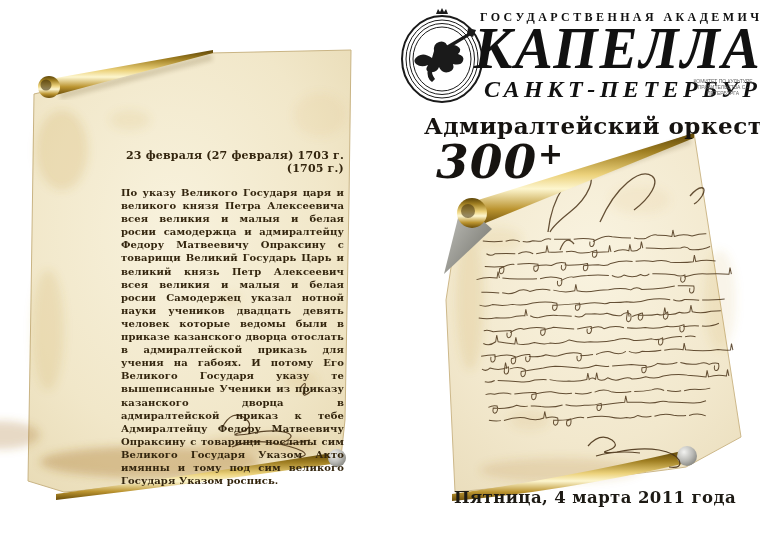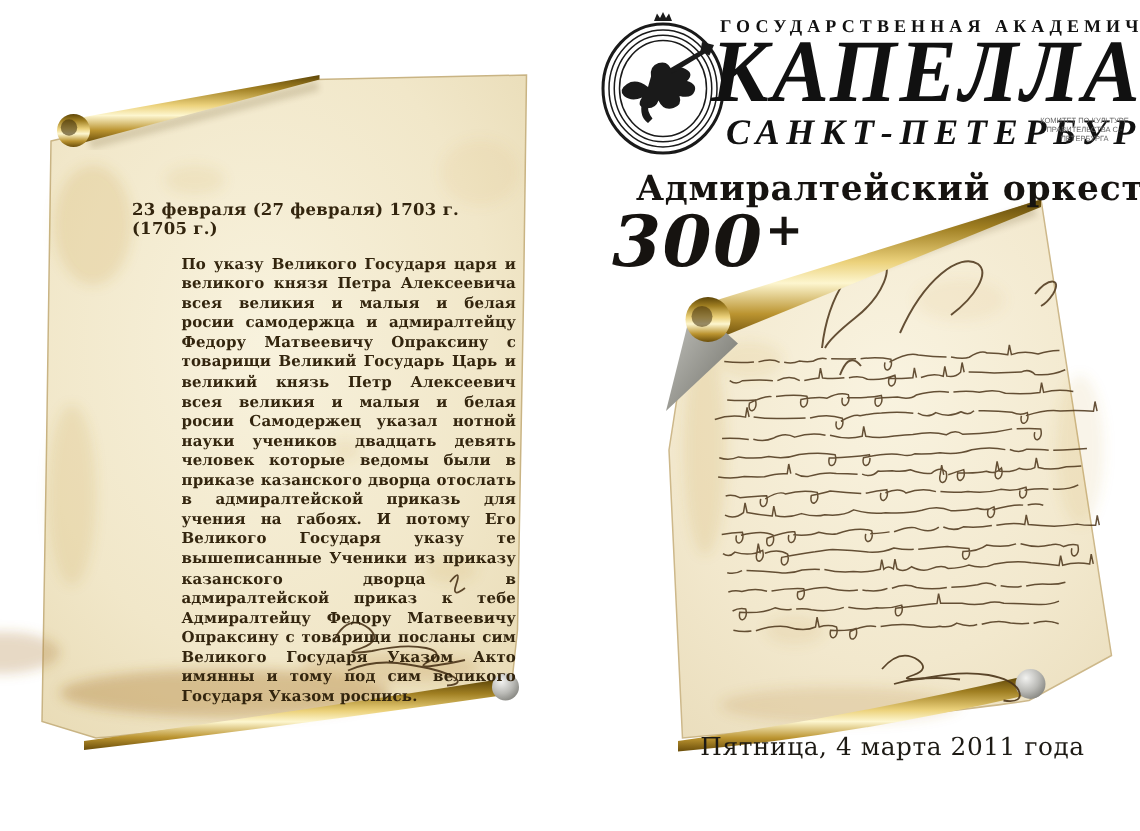--- a/index.html
+++ b/index.html
@@ -2,45 +2,45 @@
 <html><head>
 <meta charset="utf-8">
 <style>
   html,body{margin:0;padding:0;background:#ffffff;}
   .page{position:relative;width:760px;height:554px;background:#ffffff;overflow:hidden;
         font-family:"DejaVu Serif", serif;}
   .art{position:absolute;left:0;top:0;}
 
   
   .decree{position:absolute;left:88px;top:133px;width:256px;color:#33250e;}
-  .decree-date{font-weight:bold;font-size:11px;text-align:left;letter-spacing:.2px;margin-bottom:11px;}
+  .decree-date{font-weight:bold;font-size:11px;text-align:right;letter-spacing:.2px;margin-bottom:11px;margin-top:16px;}
   .decree-body{font-weight:bold;font-size:10px;line-height:13.1px;text-align:justify;letter-spacing:.1px;margin-left:33px;}
 
   
   .hdr{position:absolute;left:396px;top:4px;width:364px;height:100px;color:#111;}
   .hdr-org1{position:absolute;left:84px;top:6px;width:280px;font-family:"Liberation Serif",serif;
             font-weight:bold;font-size:12px;letter-spacing:3.4px;white-space:nowrap;}
   .hdr-name{position:absolute;left:78px;top:10px;width:286px;font-family:"Liberation Serif",serif;
             font-weight:bold;font-style:italic;font-size:57px;letter-spacing:2px;
             transform:scaleY(1.04);transform-origin:left top;white-space:nowrap;}
   .hdr-org2{position:absolute;left:88px;top:72px;font-family:"Liberation Serif",serif;
             font-weight:bold;font-style:italic;font-size:24px;letter-spacing:4.5px;white-space:nowrap;}
   .hdr-committee{position:absolute;left:292px;top:74px;width:70px;font-family:"Liberation Sans",sans-serif;
             font-size:5px;line-height:6px;color:#666;text-align:center;}
 
   
   .prog-title{position:absolute;left:424px;top:112px;width:300px;color:#161310;
               font-weight:bold;font-size:23px;letter-spacing:.5px;white-space:nowrap;}
-  .prog-anniv{position:absolute;left:408px;top:134px;color:#161310;font-weight:bold;
+  .prog-anniv{position:absolute;left:436px;top:134px;color:#161310;font-weight:bold;
               font-style:italic;font-size:47px;letter-spacing:1px;}
   .prog-anniv sup{font-size:30px;font-style:normal;vertical-align:14px;margin-left:1px;}
 
   
   .date-line{position:absolute;left:430px;top:488px;width:330px;text-align:center;color:#1d1a14;
-             font-weight:normal;font-size:16.5px;letter-spacing:.4px;}
+             font-weight:bold;font-size:16.5px;letter-spacing:.4px;}
 </style>
 </head>
 <body>
 
 <div class="page">
 
   <svg class="art" width="760" height="554" viewBox="0 0 760 554">
     <defs>
       <linearGradient id="goldA" x1="0" y1="0" x2="0" y2="1">
         <stop offset="0" stop-color="#5e4608"></stop>

